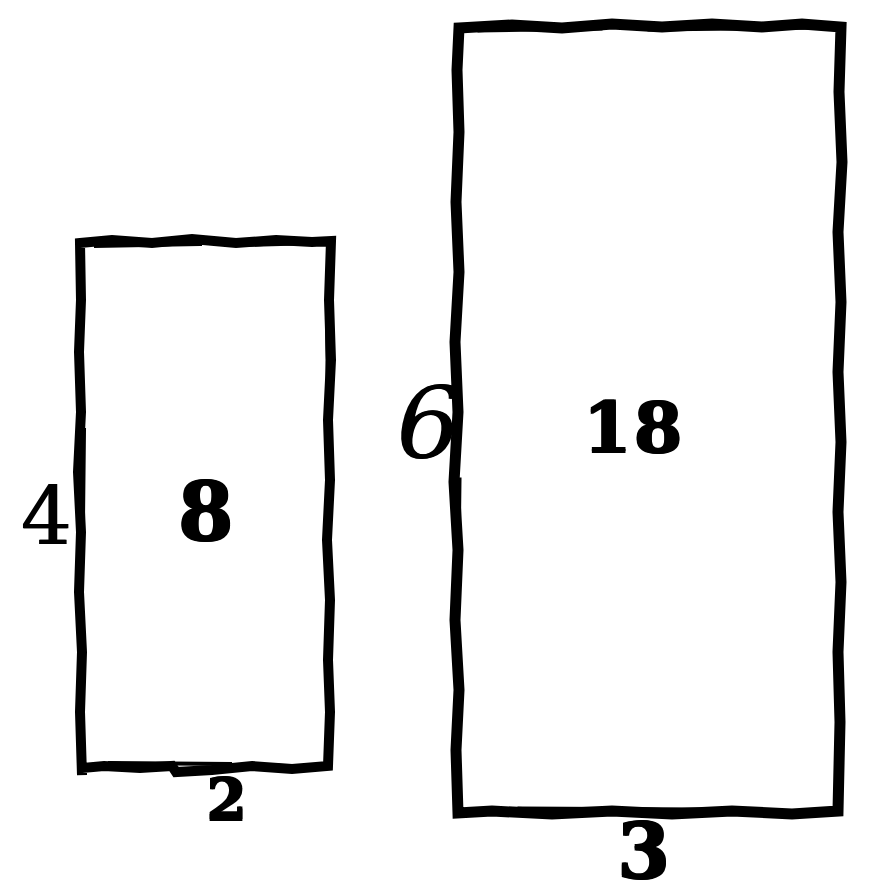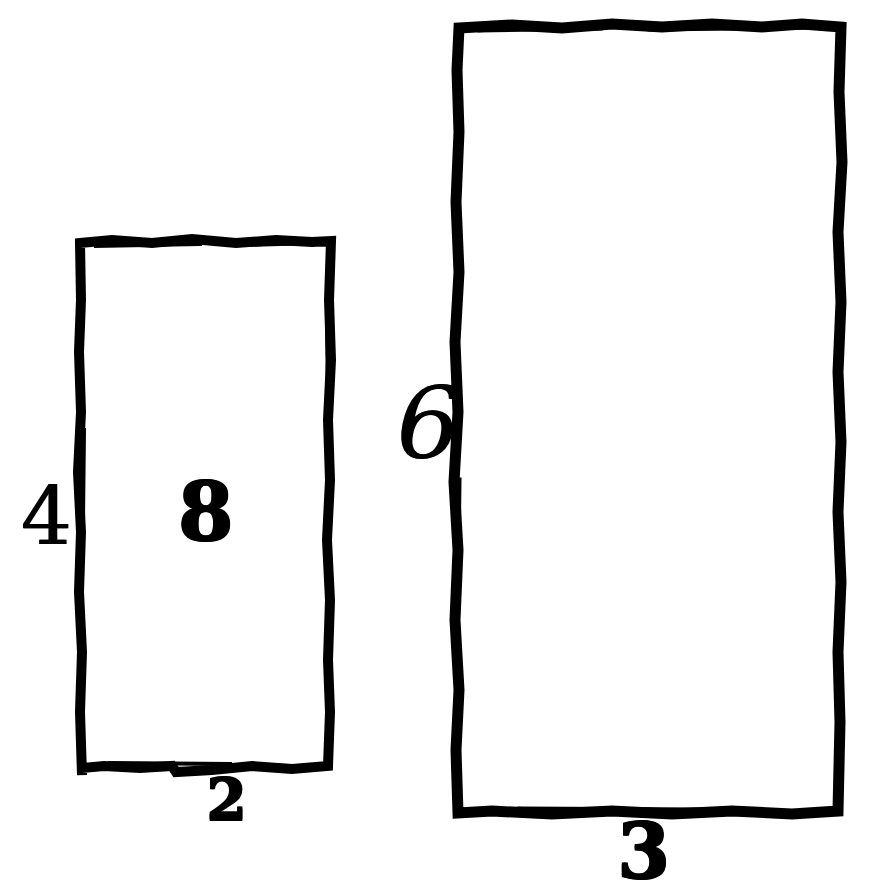--- a/index.html
+++ b/index.html
@@ -69,15 +69,16 @@
 
       <path stroke-width="5" d="M 480 30 L 600 28 M 650 29 L 820 27 M 459 480 L 458 560 M 457 200 L 458 300 M 840 420 L 839 520 M 520 809 L 700 810"></path>
     </g>
   </svg>
 
   <span class="num label-small-side">4</span>
   <span class="num heavy label-small-area">8</span>
   <span class="num heavy label-small-base">2</span>
 
   <span class="num label-large-side">6</span>
+  <span class="num heavy label-large-area">18</span>
   <span class="num heavy label-large-base">3</span>
 
 </div>
 
 </body></html>

